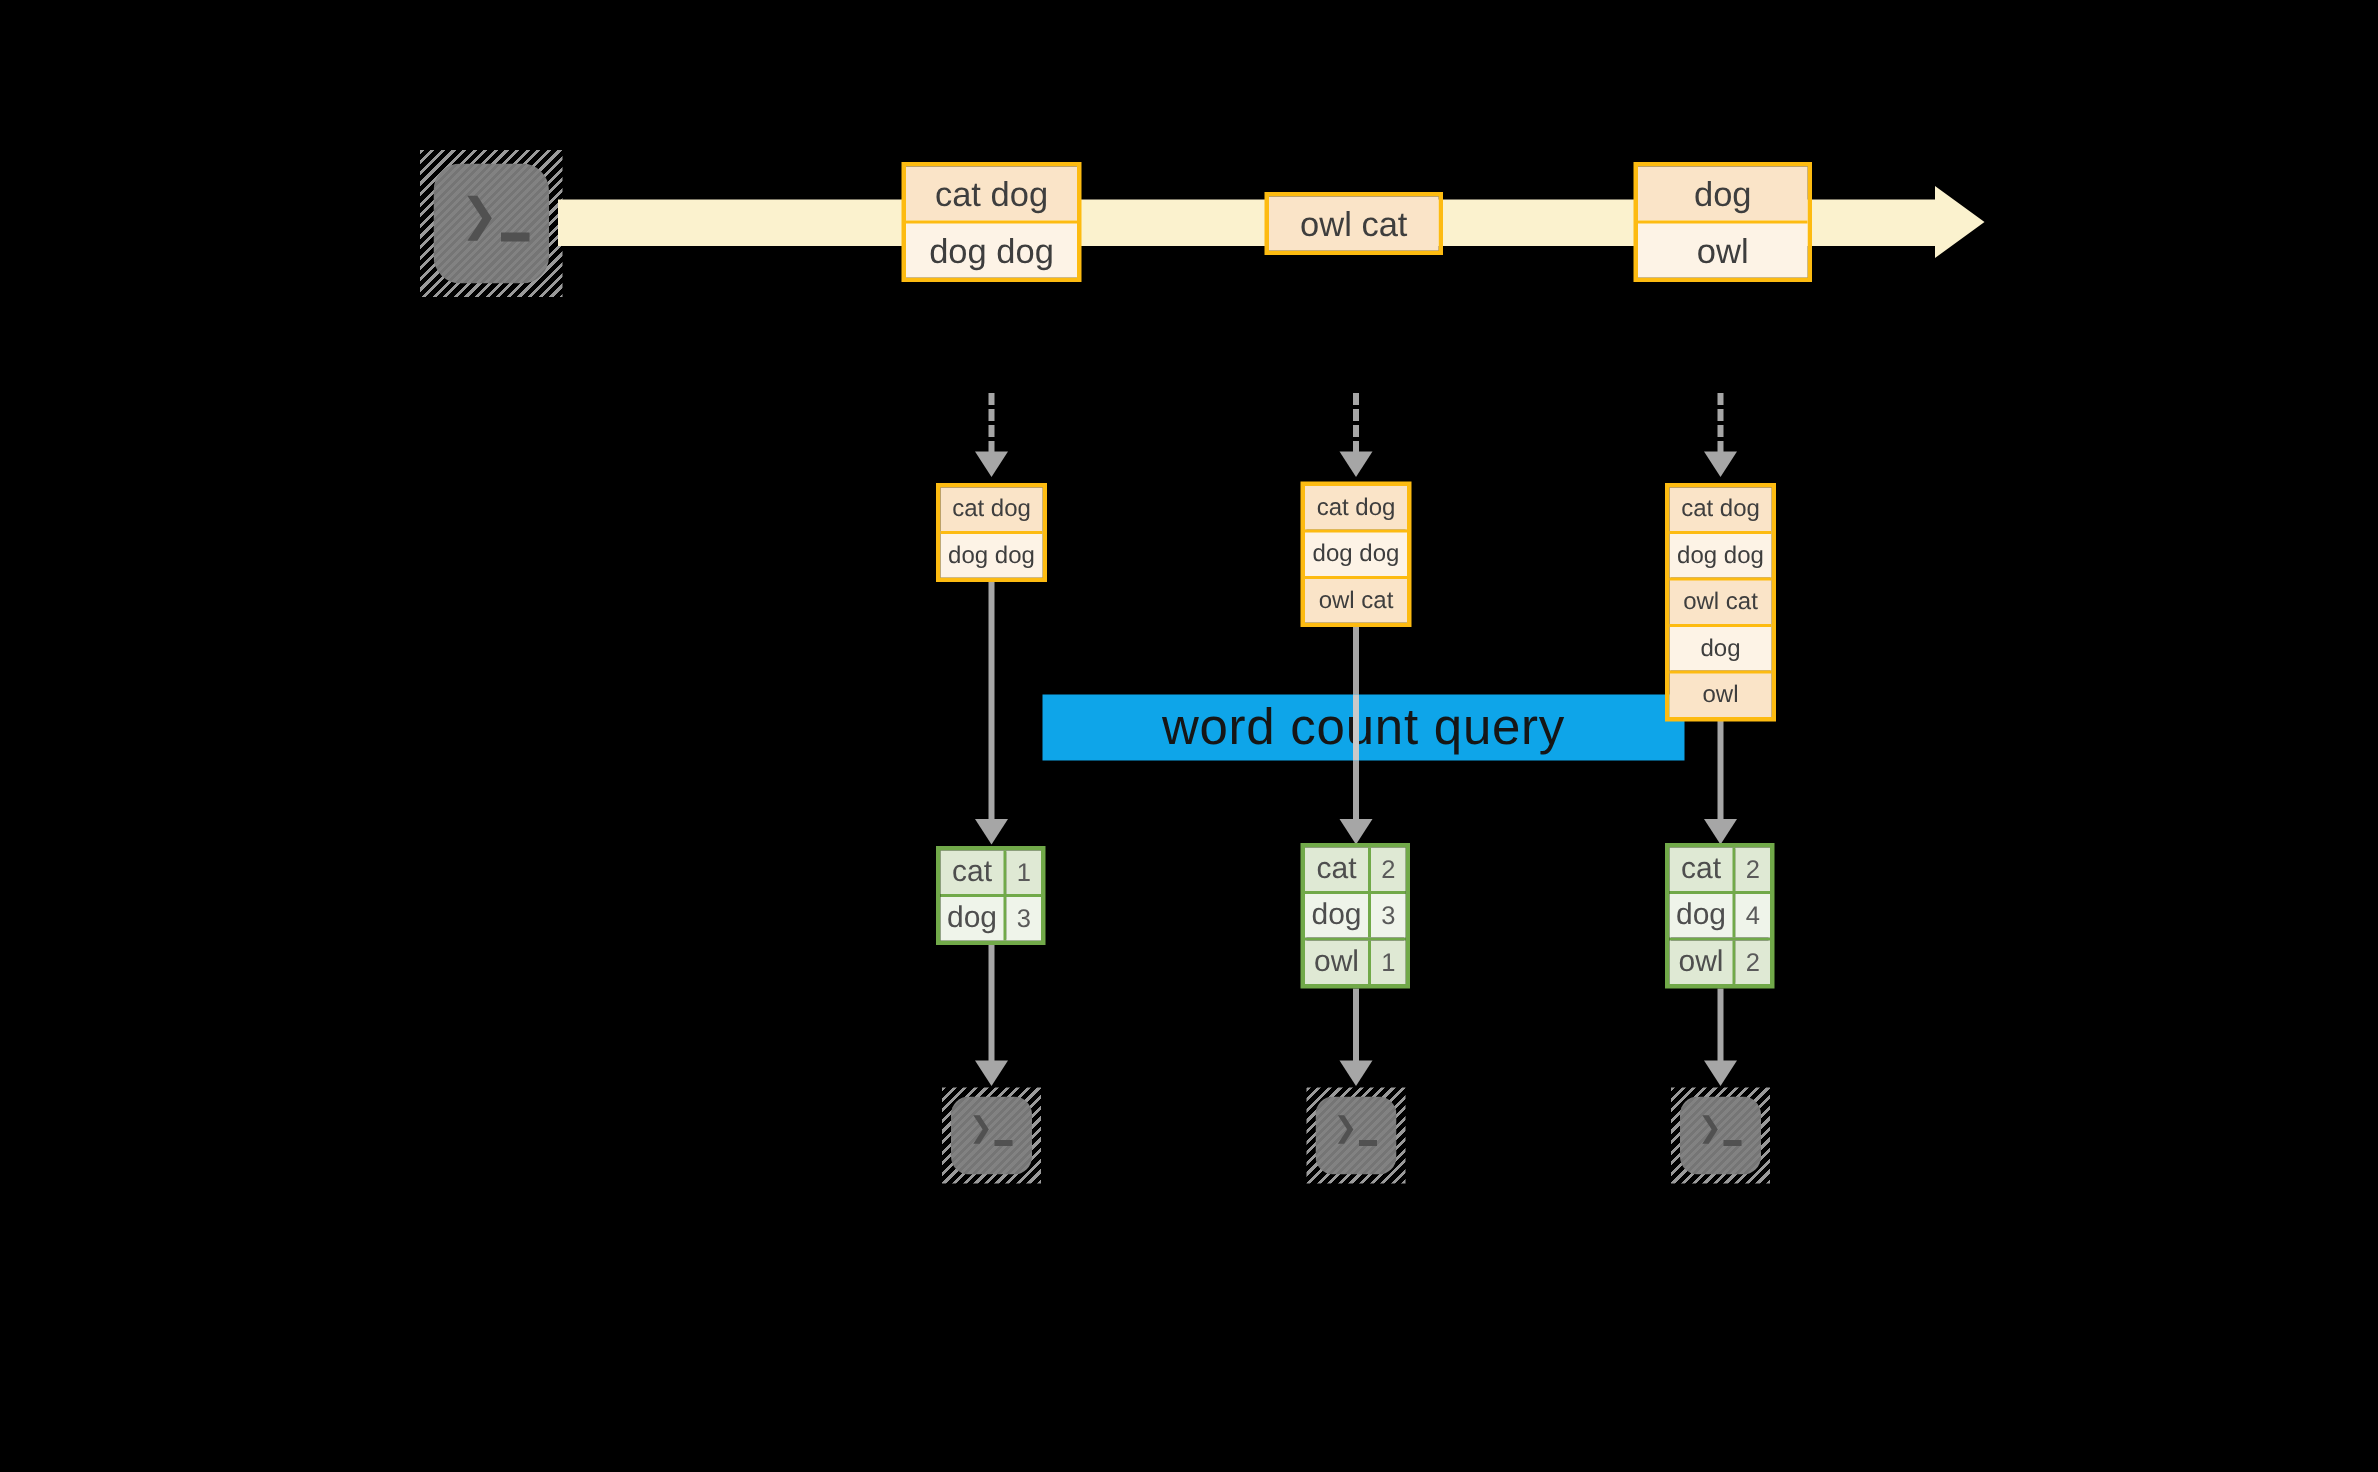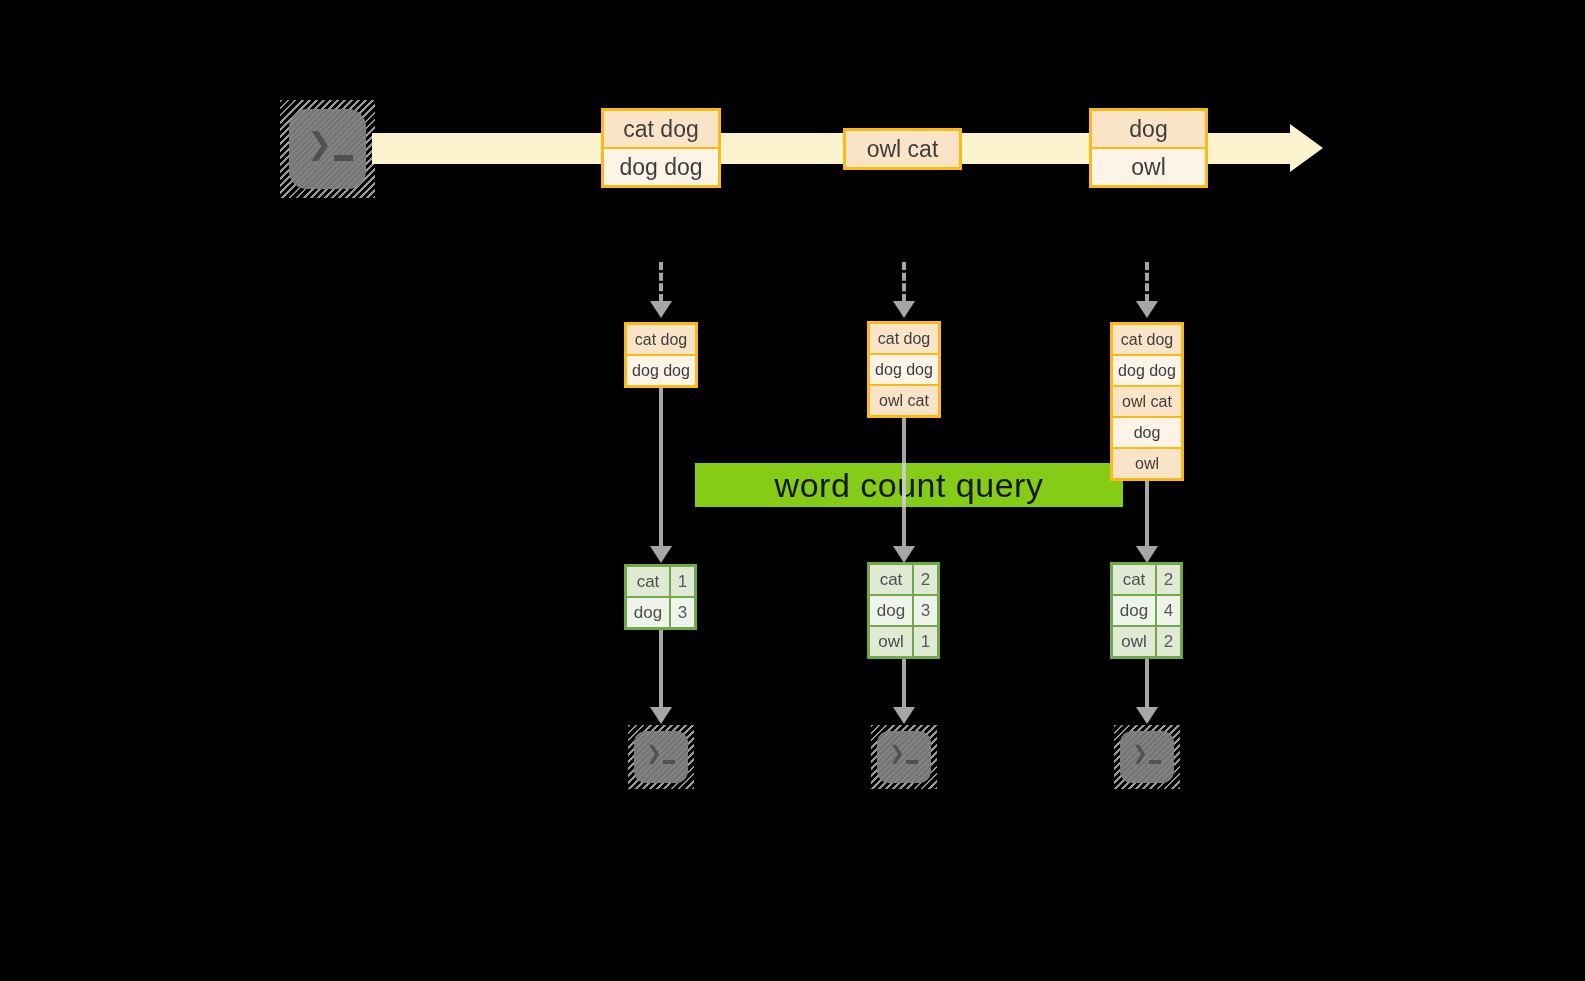--- a/index.html
+++ b/index.html
@@ -35,30 +35,30 @@
   .cell.dk{background:#fae4c8;}
   .cell.lt{background:#fdf3e6;text-align:right;}
   .stack{z-index:6;}
   
   .dline{position:absolute;width:0;border-left:4px dashed #a6a6a6;z-index:1;}
   .vline{position:absolute;width:4px;background:#a6a6a6;z-index:1;}
   .vline.lite{background:#c9c9c9;z-index:6;}
   .vhead{position:absolute;width:0;height:0;z-index:1;
     border-left:11px solid transparent;border-right:11px solid transparent;border-top:17px solid #a6a6a6;}
   
-  .banner{position:absolute;left:695px;top:463px;width:428px;height:44px;background:#84cc16;z-index:5;
+  .banner{position:absolute;left:695px;top:463px;width:428px;height:44px;background:#0ea5e9;z-index:5;
     display:flex;align-items:center;justify-content:center;
     font-size:34px;font-weight:300;color:#161616;letter-spacing:.5px;}
   
   .gtable{position:absolute;width:73px;border:3px solid #71a949;box-sizing:border-box;z-index:3;
     box-shadow:inset 0 0 0 1px rgba(255,255,255,.5);}
   .grow{display:flex;height:29px;}
   .grow + .grow{border-top:2px solid #71a949;}
   .gword{width:42px;border-right:2px solid #71a949;display:flex;align-items:center;justify-content:center;
-    font-size:17px;color:#4e4e4e;}
+    font-size:20px;color:#4e4e4e;}
   .gnum{flex:1;display:flex;align-items:center;justify-content:center;font-size:17px;color:#5a5a5a;}
   .grow.dk .gword,.grow.dk .gnum{background:#dfe9d4;}
   .grow.lt .gword,.grow.lt .gnum{background:#eff4ea;}
 </style>
 </head>
 <body>
 
 <div class="stage">
 
   <div class="term term-lg" style="left:280px;top:100px;width:95px;height:98px;">

